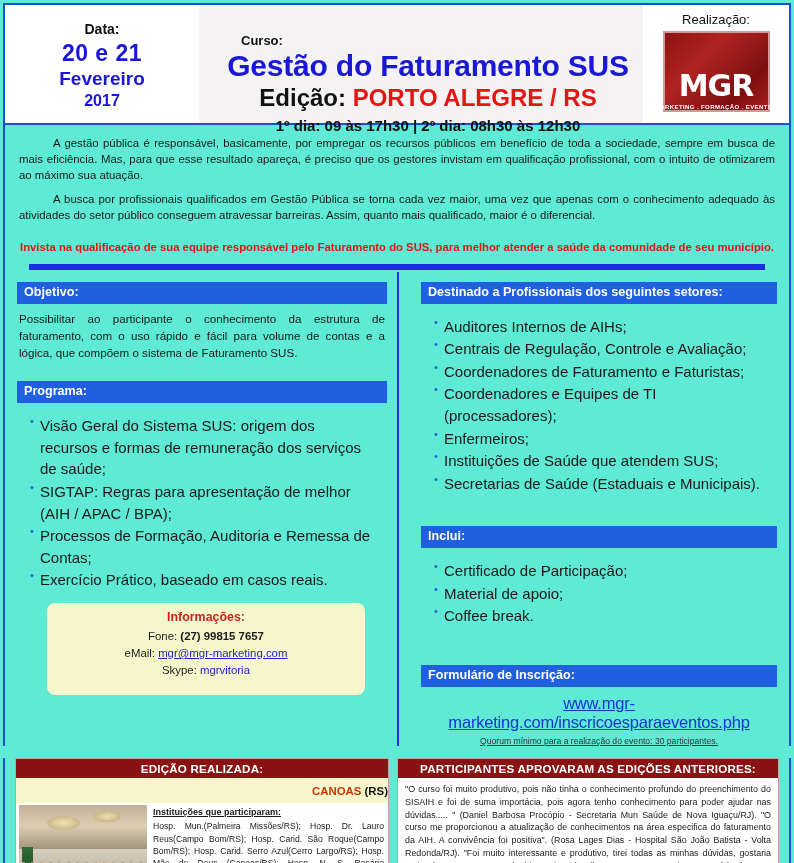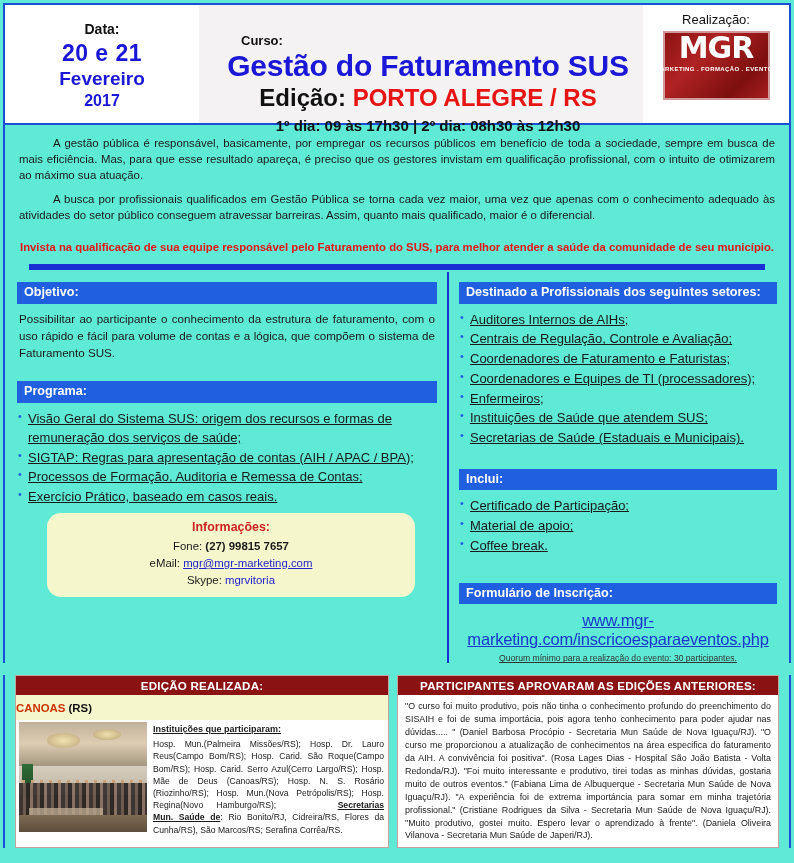--- a/index.html
+++ b/index.html
@@ -111,25 +111,25 @@
     justify-content:flex-start;
     padding-top:7px;
     box-sizing:border-box;
   }
   .hdr-real .lbl{
     font-size:13px;
     color:#111111;
     margin-bottom:4px;
   }
   .logo-box{
-    width:107px;height:69px;
+    width:107px;height:81px;
     border:2px solid #d09a9a;
     background:linear-gradient(135deg,#8d1313 0%,#b02323 35%,#7d0f0f 75%,#a81e1e 100%);
     display:flex;flex-direction:column;
-    align-items:center;justify-content:flex-start;
+    align-items:center;justify-content:flex-end;
     box-sizing:border-box;
   }
   .logo-box .mgr{
     font-size:30px;font-weight:bold;color:#ffffff;
     letter-spacing:-1px;line-height:1;
     font-family:"DejaVu Sans", sans-serif;
   }
   .logo-box .tag{
     font-size:6px;color:#ffffff;letter-spacing:.4px;
     margin-top:3px;white-space:nowrap;font-weight:bold;
@@ -169,62 +169,62 @@
   }
 
   
   .cols{
     display:flex;
     margin:0 3px;
     border-left:2px solid #1a4fd6;
     border-right:2px solid #1a4fd6;
     box-sizing:border-box;
   }
-  .col-left{width:442px;box-sizing:border-box;padding:0 10px 0 12px;}
+  .col-left{width:392px;box-sizing:border-box;padding:0 10px 0 12px;}
   .col-div{width:2px;background:#1a2fd6;margin:0 0px;}
-  .col-right{flex:1;box-sizing:border-box;padding:0 12px 0 10px;}
+  .col-right{flex:1;box-sizing:border-box;padding:0 12px 0 22px;}
 
   .sec-head{
     background:#1f5fe0;
     color:#ffffff;
     font-size:12.6px;
     font-weight:bold;
     padding:3px 0 3px 7px;
     margin-bottom:7px;
     line-height:1.25;
   }
   .sec-body{
     font-size:11.6px;
     color:#1a1a1a;
     line-height:1.46;
     text-align:justify;
     padding:0 2px;
   }
   ul.sec-list{
-    margin:0;padding:0;list-style:none;
-    font-size:13px;color:#1a1a1a;line-height:1.44;text-decoration:underline;
+    margin:12px;padding:0;list-style:none;
+    font-size:15px;color:#1a1a1a;line-height:1.44;
   }
   ul.sec-list li{
     position:relative;
     padding-left:11px;
     margin-bottom:1px;
   }
   ul.sec-list li:before{
     content:"\2022";
     position:absolute;left:1px;top:-1px;
     color:#1f5fe0;font-size:11px;
   }
   .gap-md{height:20px;}
 
   
   .infobox{
     margin:6px 22px 0 30px;
     background:#f6f6cc;
-    border-radius:14px;
-    padding:7px 6px 8px 6px;
+    border-radius:8px;
+    padding:7px 6px 16px 6px;
     text-align:center;
   }
   .infobox .tit{
     font-size:12.4px;font-weight:bold;color:#cc2222;margin-bottom:4px;
   }
   .infobox .line{
     font-size:11.4px;color:#1a1a1a;line-height:1.5;
   }
   .infobox .line b{font-weight:bold;}
   .infobox a.mail{
@@ -266,21 +266,21 @@
     background:#8a1212;
     color:#ffffff;
     font-size:11.6px;
     font-weight:bold;
     text-align:center;
     padding:3px 2px;
     letter-spacing:.2px;
   }
   .cidade-band{
     background:#f6f6cc;
-    text-align:left;
+    text-align:right;
     padding:7px 0 6px 0;
     font-size:11.4px;
     font-weight:bold;
   }
   .cidade-band .nome{color:#cc3300;}
   .cidade-band .uf{color:#111111;}
 
   .edicao-body{display:flex;padding:0;}
   .photo{
     width:128px;height:110px;
@@ -408,21 +408,21 @@
       <div style="height:10px"></div>
 
       <div class="sec-head">Objetivo:</div>
       <div class="sec-body">Possibilitar ao participante o conhecimento da estrutura de faturamento, com o uso rápido e fácil para volume de contas e a lógica, que compõem o sistema  de Faturamento SUS.</div>
 
       <div class="gap-md"></div>
 
       <div class="sec-head">Programa:</div>
       <ul class="sec-list">
         <li>Visão Geral do Sistema SUS: origem dos recursos e formas de remuneração dos serviços de saúde;</li>
-        <li>SIGTAP: Regras para apresentação de contas (AIH / APAC / BPA);</li>
+        <li>SIGTAP: Regras para apresentação de melhor (AIH / APAC / BPA);</li>
         <li>Processos de Formação, Auditoria e Remessa de Contas;</li>
         <li>Exercício Prático, baseado em casos reais.</li>
       </ul>
 
       <div class="infobox">
         <div class="tit">Informações:</div>
         <div class="line">
           <span>Fone: </span><b>(27) 99815 7657</b>
         </div>
         <div class="line">

